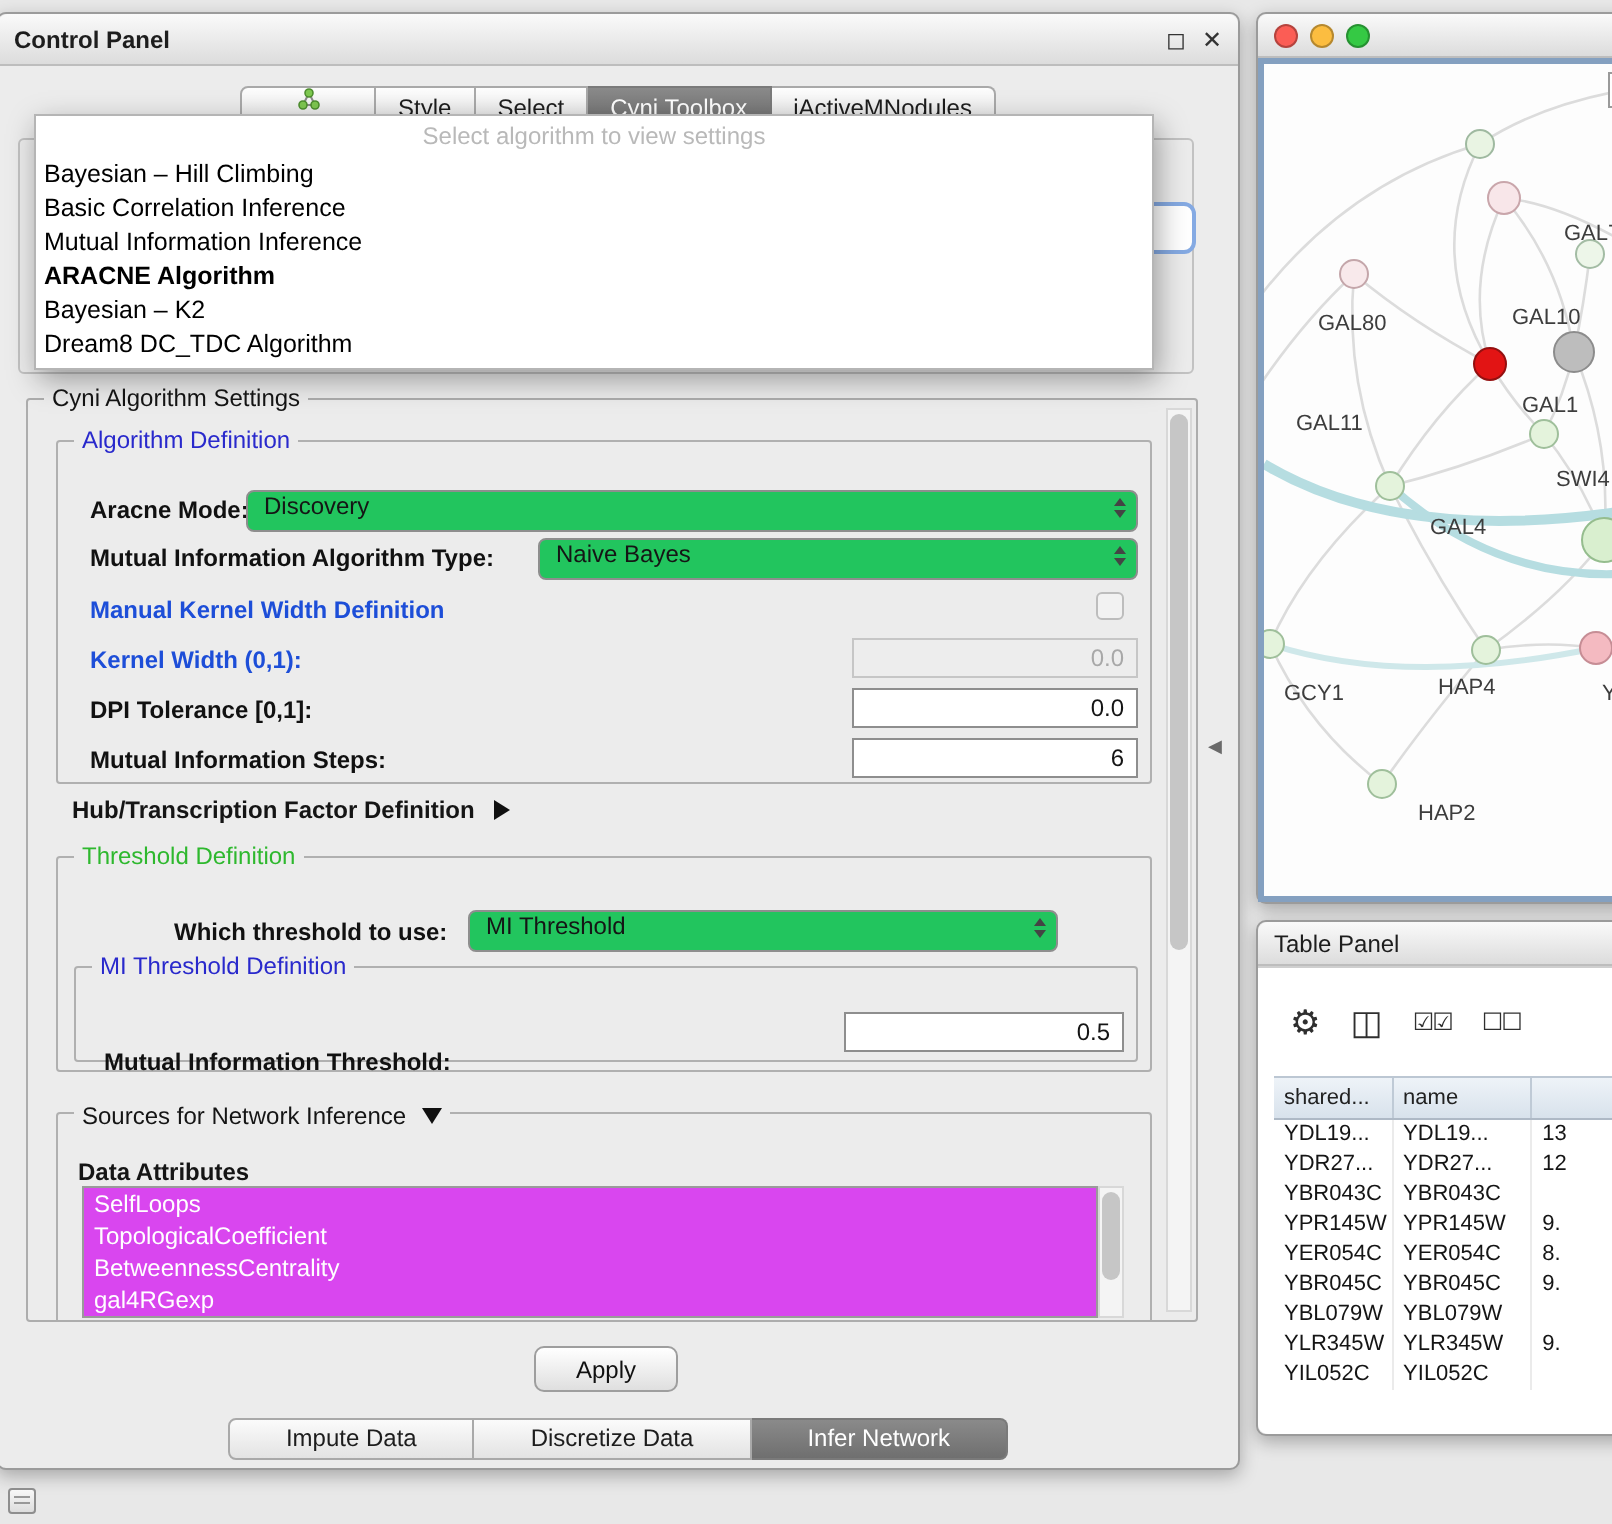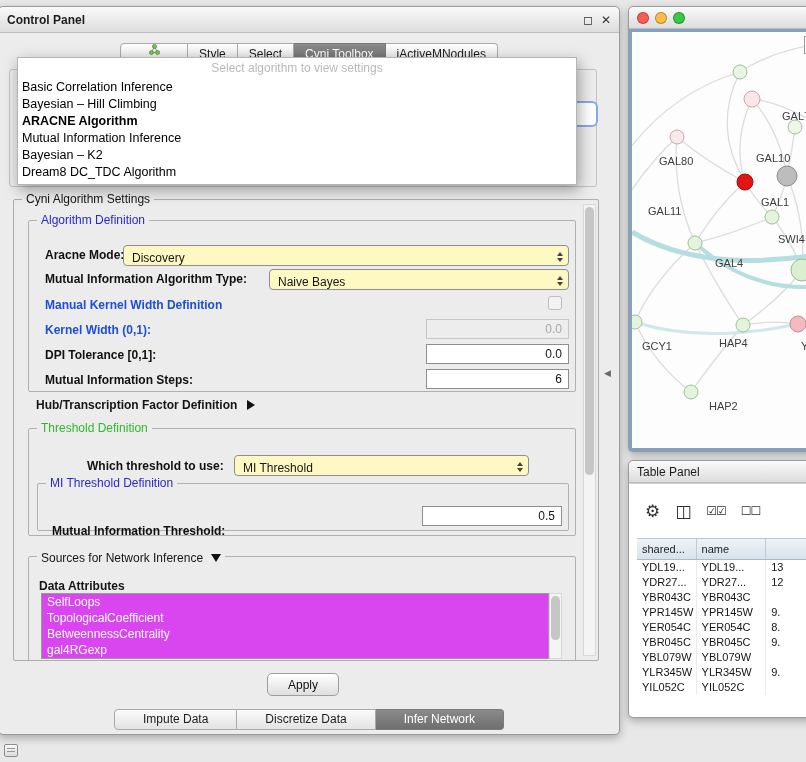--- a/index.html
+++ b/index.html
@@ -39,21 +39,21 @@
 
   .groupbox { position:absolute; border:1px solid #b0b0b0; border-radius:2px; }
   .algdef-box { left:14px; top:20px; width:548px; height:172px; }
   .threshold-box { left:14px; top:228px; width:548px; height:108px; }
   .mi-box { left:8px; top:54px; width:532px; height:48px; }
   .sources-box { left:14px; top:356px; width:548px; height:140px; }
 
   .lbl { position:absolute; font-weight:bold; font-size:12px; color:#111; white-space:nowrap; line-height:14px; }
   .lbl.disabled { color:#1d4ed8; }
 
-  .combo { position:absolute; height:21px; background:#fef9c3; border:1px solid #8e8e8e; border-radius:4px; display:flex; align-items:flex-end; padding:0 5px 0 8px; font-size:12px; }
+  .combo { position:absolute; height:21px; background:#22c55e; border:1px solid #8e8e8e; border-radius:4px; display:flex; align-items:flex-start; padding:0 5px 0 8px; font-size:12px; }
   .combo-arrows { margin-left:auto; display:flex; flex-direction:column; gap:2px; }
   .combo-arrows .up { width:0; height:0; border:3px solid transparent; border-bottom:4px solid #444; display:block; }
   .combo-arrows .dn { width:0; height:0; border:3px solid transparent; border-top:4px solid #444; display:block; }
 
   .numfield { position:absolute; height:20px; background:#fff; border:1px solid #8e8e8e; font-size:12px; display:flex; align-items:center; justify-content:flex-end; padding:0 6px; }
   .numfield.disabled { background:#ededed; border-color:#c6c6c6; color:#a8a8a8; }
 
   .checkbox { position:absolute; width:14px; height:14px; border:1px solid #bdbdbd; background:#f2f2f2; border-radius:3px; }
 
   .hub-row { position:absolute; left:22px; top:198px; font-weight:bold; font-size:12px; display:flex; align-items:center; }
@@ -145,24 +145,24 @@
         <span class="tab-label">jActiveMNodules</span>
       </div>
     </div>
 
   <div class="behind-group"></div>
   <div class="combo-fragment"></div>
 
   <div class="dropdown">
     <div class="dd-placeholder">Select algorithm to view settings</div>
     <div>
+        <div class="dd-item">Bayesian – Hill Climbing</div>
         <div class="dd-item">Basic Correlation Inference</div>
-        <div class="dd-item">Bayesian – Hill Climbing</div>
+        <div class="dd-item">Mutual Information Inference</div>
         <div class="dd-item selected">ARACNE Algorithm</div>
-        <div class="dd-item">Mutual Information Inference</div>
         <div class="dd-item">Bayesian – K2</div>
         <div class="dd-item">Dream8 DC_TDC Algorithm</div>
       </div>
   </div>
 
   <div class="settings-box">
     <span class="gb-title">Cyni Algorithm Settings</span>
 
     <div class="settings-clip">
 

